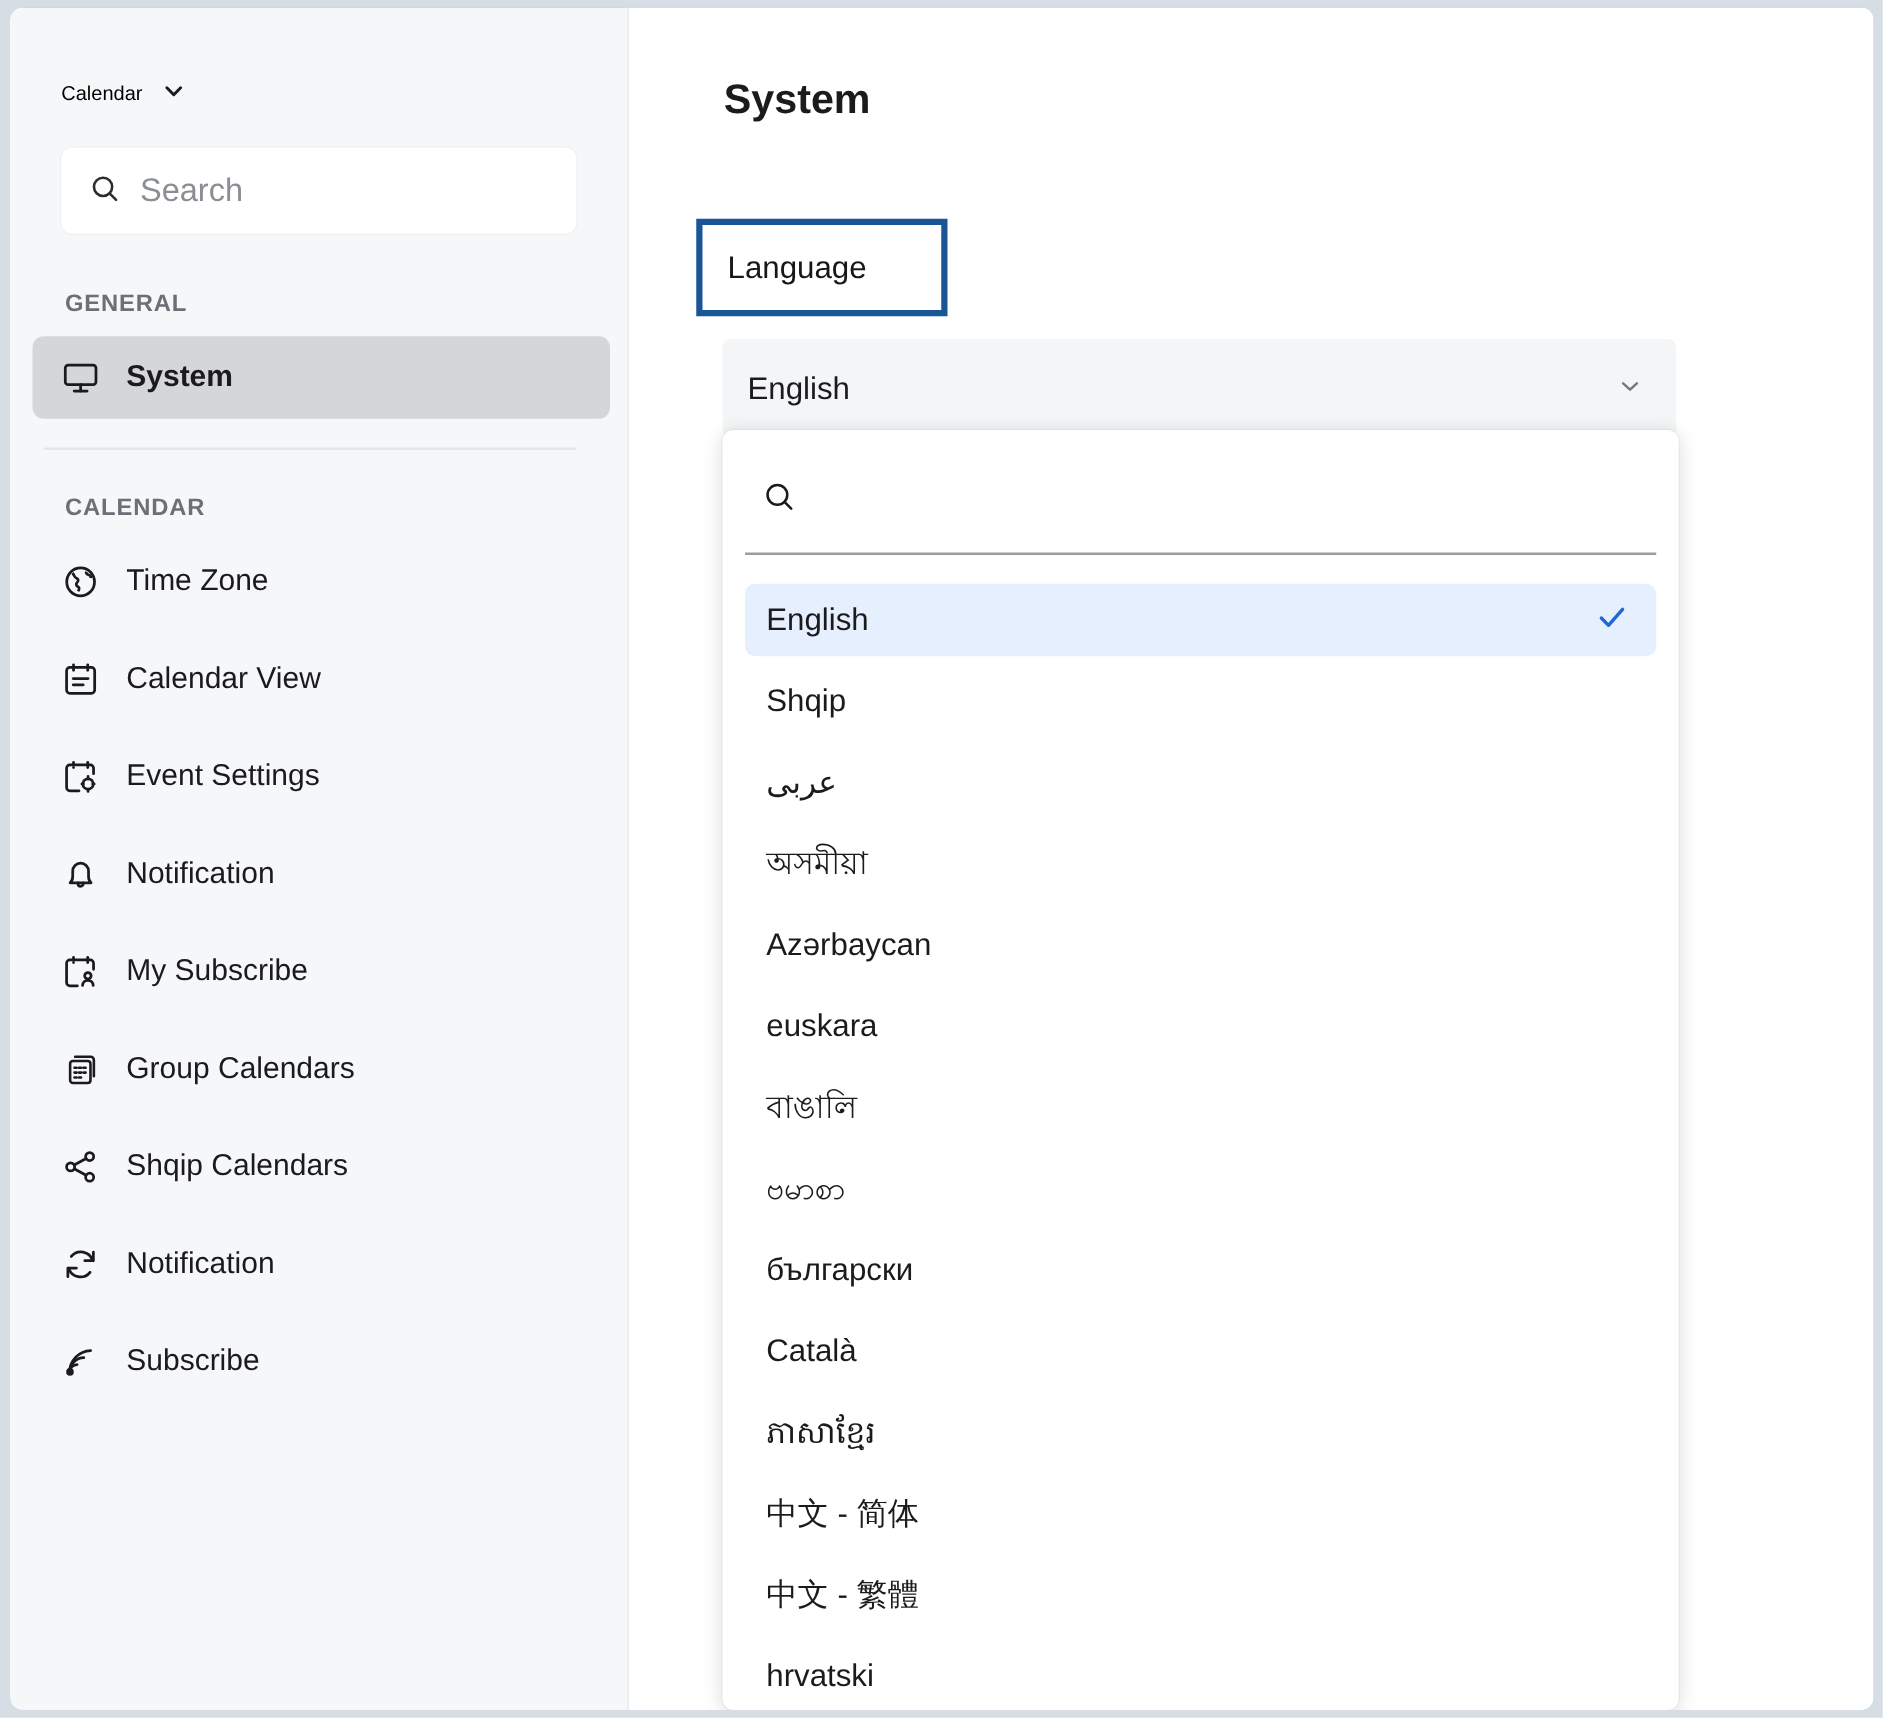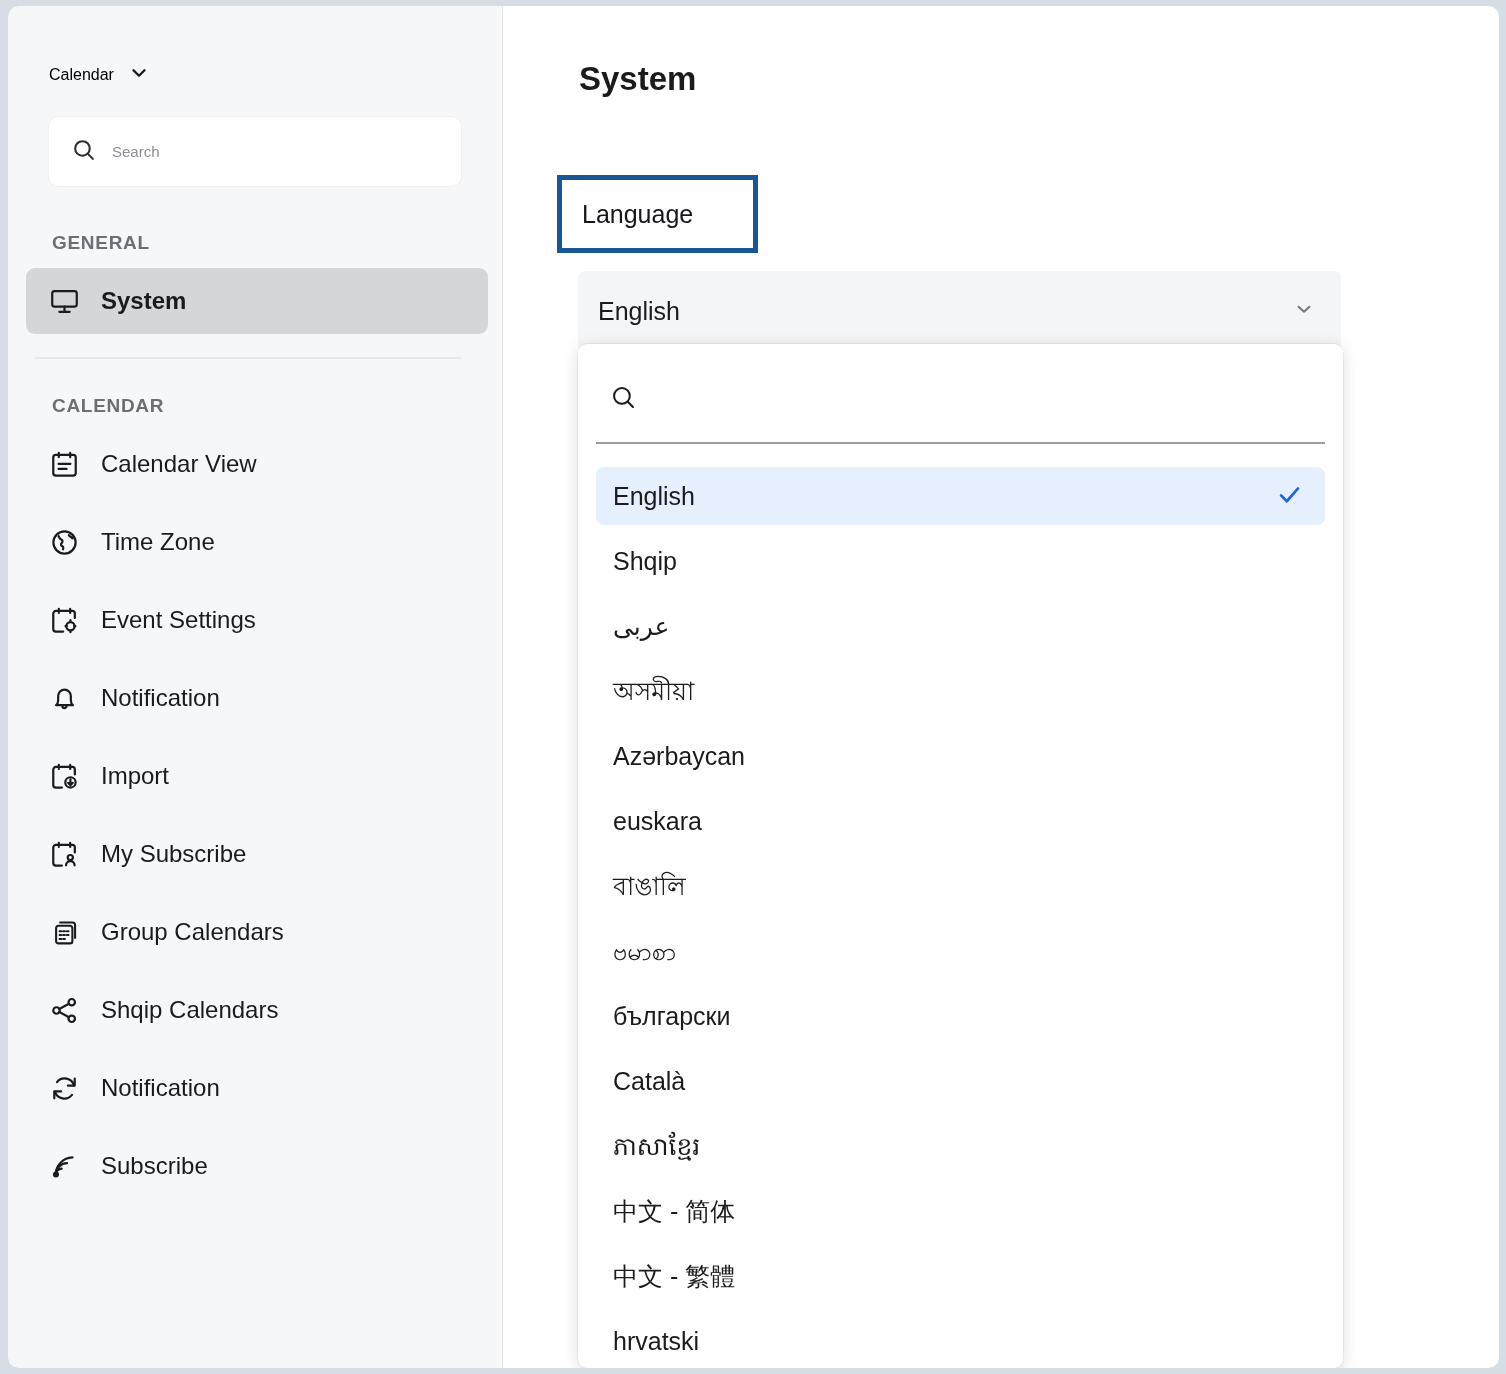--- a/index.html
+++ b/index.html
@@ -52,21 +52,21 @@
     align-items: center;
     gap: 16px;
     padding: 0 22px;
     box-shadow: 0 0 0 1px rgba(0,0,0,0.03);
   }
   .search-input {
     border: none;
     outline: none;
     background: transparent;
     font-family: "Liberation Sans", sans-serif;
-    font-size: 15px;
+    font-size: 26px;
     color: #1b1b1d;
     width: 100%;
     height: 100%;
   }
   .search-input::placeholder { color: #8b8f94; }
 
   .section-label {
     font-size: 19px;
     font-weight: 700;
     color: #6b6f76;
@@ -256,44 +256,44 @@
     </ul>
 
     <div class="divider"></div>
 
     <div id="calendar-label" class="section-label">CALENDAR</div>
 
     <ul id="calendar-list" class="nav-list">
 
       <li class="nav-item">
         <span class="ico">
+          <svg width="31" height="31" viewBox="0 0 24 24" fill="none" stroke="#1b1b1d" stroke-width="1.7">
+              <circle cx="12" cy="12" r="8.6"></circle>
+              <path d="M7 6.5c1.2 1.4 1 2.8 2.6 3.3 1.3.4 1 2 .2 2.6-1 .8-.4 2.2.6 2.6 1.2.5.6 2 0 2.8"></path>
+              <path d="M15.5 5.6c-.3 1 .4 1.8 1.3 2 .9.2 1.6 1 1.4 2"></path>
+            </svg>
+        </span>
+        <span class="nav-label">Time Zone</span>
+      </li>
+
+      <li class="nav-item">
+        <span class="ico">
           <svg width="31" height="31" viewBox="0 0 24 24" fill="none" stroke="#1b1b1d" stroke-width="1.7" stroke-linecap="round">
               <rect x="3.3" y="4.6" width="17.4" height="16" rx="2"></rect>
               <line x1="7.6" y1="3" x2="7.6" y2="6.4"></line>
               <line x1="16.4" y1="3" x2="16.4" y2="6.4"></line>
               <line x1="7.4" y1="11.5" x2="16.6" y2="11.5"></line>
               <line x1="7.4" y1="15.4" x2="13.6" y2="15.4"></line>
             </svg>
         </span>
         <span class="nav-label">Calendar View</span>
       </li>
 
       <li class="nav-item">
         <span class="ico">
-          <svg width="31" height="31" viewBox="0 0 24 24" fill="none" stroke="#1b1b1d" stroke-width="1.7">
-              <circle cx="12" cy="12" r="8.6"></circle>
-              <path d="M7 6.5c1.2 1.4 1 2.8 2.6 3.3 1.3.4 1 2 .2 2.6-1 .8-.4 2.2.6 2.6 1.2.5.6 2 0 2.8"></path>
-              <path d="M15.5 5.6c-.3 1 .4 1.8 1.3 2 .9.2 1.6 1 1.4 2"></path>
-            </svg>
-        </span>
-        <span class="nav-label">Time Zone</span>
-      </li>
-
-      <li class="nav-item">
-        <span class="ico">
           <svg width="31" height="31" viewBox="0 0 24 24" fill="none" stroke="#1b1b1d" stroke-width="1.7" stroke-linecap="round">
               <path d="M20 10V6.6a2 2 0 0 0-2-2H5.3a2 2 0 0 0-2 2v12a2 2 0 0 0 2 2H11"></path>
               <line x1="7.6" y1="3" x2="7.6" y2="6.2" stroke-dasharray="1.5 1.6"></line>
               <line x1="16.4" y1="3" x2="16.4" y2="6.2"></line>
               <circle cx="16.6" cy="16.4" r="3.2"></circle>
               <path d="M16.6 12.6v-.9M16.6 21v-.9M20.4 16.4h-.9M13.7 16.4h-.9"></path>
             </svg>
         </span>
         <span class="nav-label">Event Settings</span>
       </li>
@@ -301,32 +301,20 @@
       <li class="nav-item">
         <span class="ico">
           <svg width="31" height="31" viewBox="0 0 24 24" fill="none" stroke="#1b1b1d" stroke-width="1.7" stroke-linecap="round" stroke-linejoin="round">
               <path d="M5.5 17.2c1.3-1 1.6-2.3 1.6-4V10a4.9 4.9 0 0 1 9.8 0v3.2c0 1.7.3 3 1.6 4z"></path>
               <path d="M10.4 17.2v.6a1.6 1.6 0 0 0 3.2 0v-.6"></path>
             </svg>
         </span>
         <span class="nav-label">Notification</span>
       </li>
 
-      <li class="nav-item">
-        <span class="ico">
-          <svg width="31" height="31" viewBox="0 0 24 24" fill="none" stroke="#1b1b1d" stroke-width="1.7" stroke-linecap="round">
-              <path d="M20 10.4V6.6a2 2 0 0 0-2-2H5.3a2 2 0 0 0-2 2v12a2 2 0 0 0 2 2H10"></path>
-              <line x1="7.6" y1="3" x2="7.6" y2="6.2" stroke-dasharray="1.5 1.6"></line>
-              <line x1="16.4" y1="3" x2="16.4" y2="6.2"></line>
-              <circle cx="16.6" cy="16.6" r="4"></circle>
-              <path d="M16.6 14.3v4.4M14.8 16.9l1.8 1.8 1.8-1.8"></path>
-            </svg>
-        </span>
-        <span class="nav-label">Import</span>
-      </li>
 
       <li class="nav-item">
         <span class="ico">
           <svg width="31" height="31" viewBox="0 0 24 24" fill="none" stroke="#1b1b1d" stroke-width="1.7" stroke-linecap="round">
               <path d="M20 10.4V6.6a2 2 0 0 0-2-2H5.3a2 2 0 0 0-2 2v12a2 2 0 0 0 2 2H10"></path>
               <line x1="7.6" y1="3" x2="7.6" y2="6.2" stroke-dasharray="1.5 1.6"></line>
               <line x1="16.4" y1="3" x2="16.4" y2="6.2"></line>
               <circle cx="16.5" cy="14.4" r="2"></circle>
               <path d="M13.2 20.4c0-1.9 1.5-3.2 3.3-3.2s3.3 1.3 3.3 3.2"></path>
             </svg>

